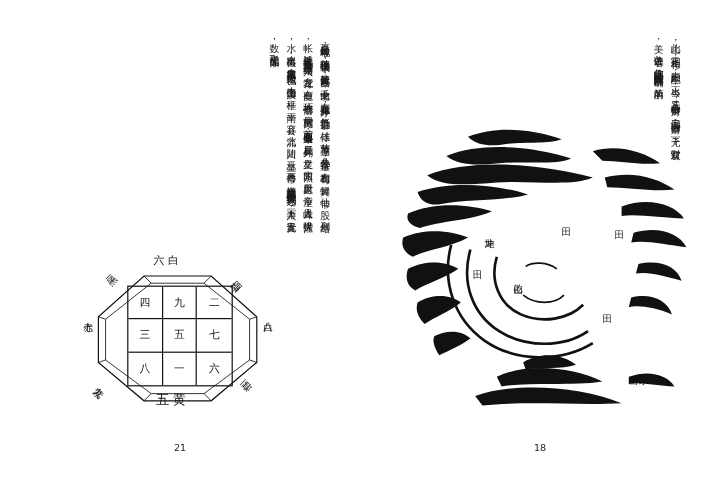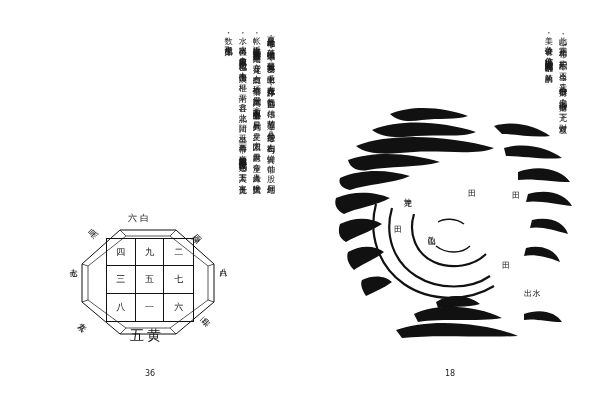--- a/index.html
+++ b/index.html
@@ -83,21 +83,21 @@
     writing-mode: vertical-rl;
     text-orientation: upright;
   }
   .top-label  { left: 60px;  top: -2px;  font-size: 9px; letter-spacing: 3px; }
   .tl-label   { left: 14px;  top: 14px;  transform: rotate(-45deg); transform-origin: left top; }
   .tr-label   { left: 132px; top: 12px;  transform: rotate(45deg); transform-origin: left top; }
   .l-label    { left: 0px;   top: 46px; }
   .r-label    { left: 150px; top: 46px; }
   .bl-label   { left: 18px;  top: 100px; transform: rotate(45deg); transform-origin: left top; }
   .br-label   { left: 126px; top: 102px; transform: rotate(-45deg); transform-origin: left top; }
-  .bot-label  { left: 62px;  top: 112px; font-size: 14px; letter-spacing: 3px; }
+  .bot-label  { left: 62px;  top: 112px; font-size: 11px; letter-spacing: 3px; }
 
   .grid3 {
     position: absolute;
     left: 38px;
     top: 22px;
     width: 86px;
     height: 82px;
     border: 1px solid #111;
     display: grid;
     grid-template-columns: repeat(3, 1fr);
@@ -191,21 +191,21 @@
           <div class="cell">五</div>
           <div class="cell">七</div>
           <div class="cell">八</div>
           <div class="cell">一</div>
           <div class="cell">六</div>
         </div>
 
       </div>
     </div>
 
-    <div class="folio">36</div>
+    <div class="folio">21</div>
   </div>
 
   <div class="page page-right">
 
     <div class="vtext">此山，零正相符，夫妇正配，正当今，八运二八合十催财，七运二同道催财，下元，财官双美，各位读者，你见过哪种方法如此判断准确，简单的。</div>
 
     <div class="landform">
       <svg width="262" height="252" viewBox="0 0 262 252" style="position:absolute;left:0;top:0;">
         <g fill="#111111" stroke="none">
 
@@ -243,19 +243,19 @@
           <path d="M118 150 C128 158, 144 158, 152 150"></path>
         </g>
       </svg>
 
       <div class="lf-label v" style="left:84px; top:96px;">坤龙</div>
       <div class="lf-label v" style="left:108px; top:134px;">乾山</div>
       <div class="lf-label" style="left:150px; top:92px;">田</div>
       <div class="lf-label" style="left:194px; top:94px;">田</div>
       <div class="lf-label" style="left:76px; top:128px;">田</div>
       <div class="lf-label" style="left:184px; top:164px;">田</div>
-      <div class="lf-label" style="left:206px; top:192px;">出水</div>
+      <div class="lf-label" style="left:206px; top:216px;">出水</div>
     </div>
 
     <div class="folio">18</div>
   </div>
 
 </div>
 
 </body></html>

